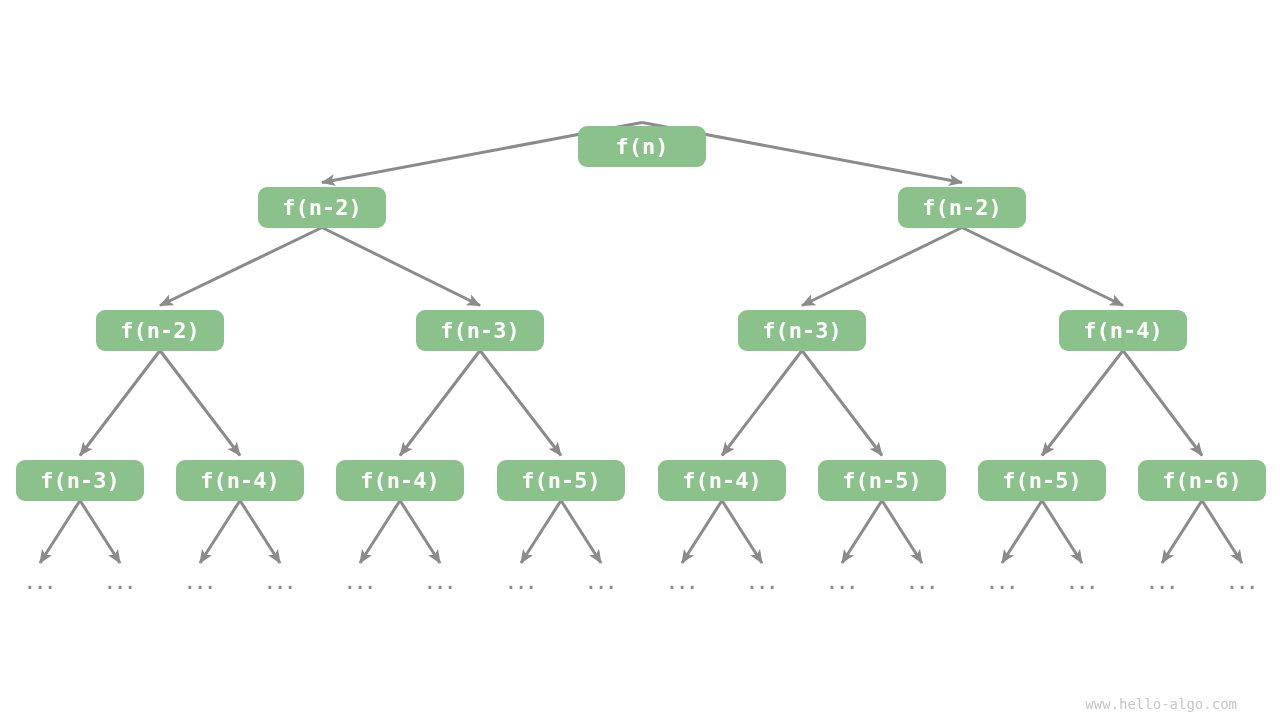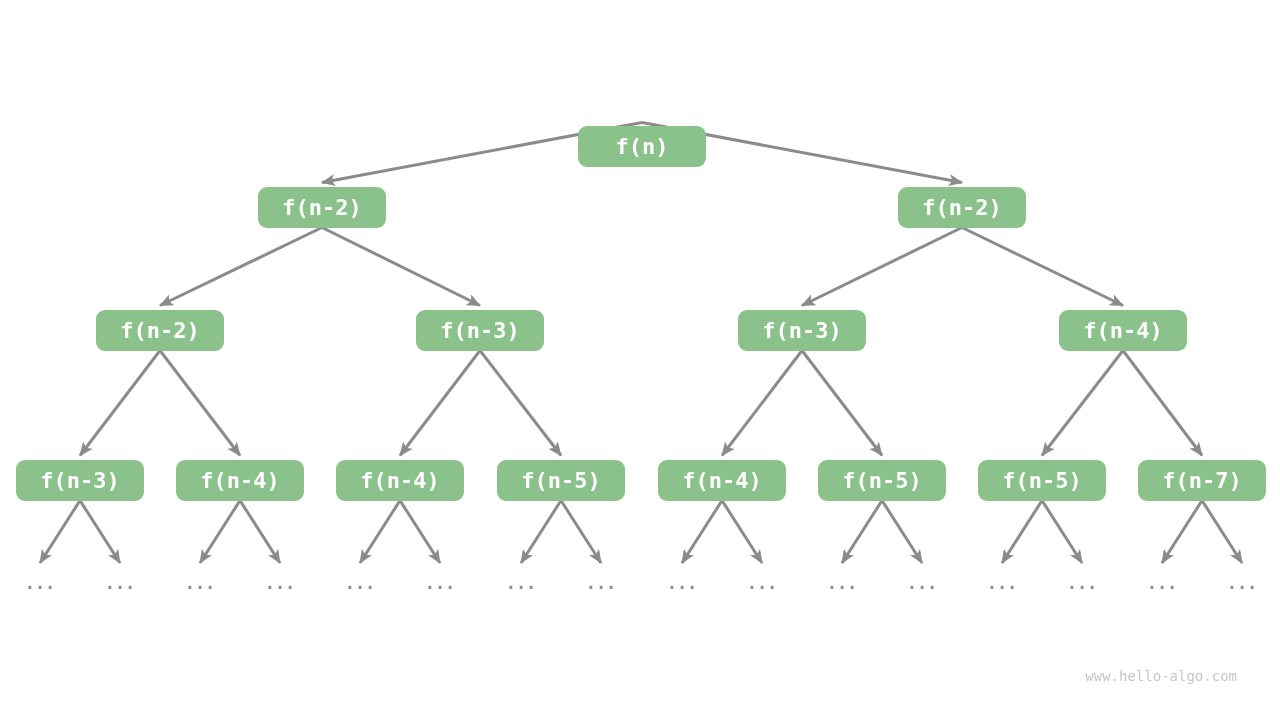--- a/index.html
+++ b/index.html
@@ -35,21 +35,21 @@
     justify-content: center;
     border-radius: 9px;
     font-weight: 700;
     font-size: 22px;
     letter-spacing: 0px;
     font-family: "DejaVu Sans Mono", "Liberation Mono", monospace;
   }
   .watermark {
     position: absolute;
     right: 43px;
-    bottom: 36px;
+    bottom: 8px;
     font-size: 14px;
     font-weight: 400;
     font-family: "DejaVu Sans Mono", "Liberation Mono", monospace;
   }
 </style>
 </head>
 <body>
 
 <div class="stage" style="background: rgb(255, 255, 255);">
   <svg id="edge-layer" width="1280" height="720" viewBox="0 0 1280 720">
@@ -118,17 +118,17 @@
       <div class="tree-node" style="left: 416px; top: 309.5px; width: 128px; height: 41px; background: rgb(139, 193, 139); color: rgb(255, 255, 255);">f(n-3)</div>
       <div class="tree-node" style="left: 738px; top: 309.5px; width: 128px; height: 41px; background: rgb(139, 193, 139); color: rgb(255, 255, 255);">f(n-3)</div>
       <div class="tree-node" style="left: 1059px; top: 309.5px; width: 128px; height: 41px; background: rgb(139, 193, 139); color: rgb(255, 255, 255);">f(n-4)</div>
       <div class="tree-node" style="left: 16px; top: 459.5px; width: 128px; height: 41px; background: rgb(139, 193, 139); color: rgb(255, 255, 255);">f(n-3)</div>
       <div class="tree-node" style="left: 176px; top: 459.5px; width: 128px; height: 41px; background: rgb(139, 193, 139); color: rgb(255, 255, 255);">f(n-4)</div>
       <div class="tree-node" style="left: 336px; top: 459.5px; width: 128px; height: 41px; background: rgb(139, 193, 139); color: rgb(255, 255, 255);">f(n-4)</div>
       <div class="tree-node" style="left: 497px; top: 459.5px; width: 128px; height: 41px; background: rgb(139, 193, 139); color: rgb(255, 255, 255);">f(n-5)</div>
       <div class="tree-node" style="left: 658px; top: 459.5px; width: 128px; height: 41px; background: rgb(139, 193, 139); color: rgb(255, 255, 255);">f(n-4)</div>
       <div class="tree-node" style="left: 818px; top: 459.5px; width: 128px; height: 41px; background: rgb(139, 193, 139); color: rgb(255, 255, 255);">f(n-5)</div>
       <div class="tree-node" style="left: 978px; top: 459.5px; width: 128px; height: 41px; background: rgb(139, 193, 139); color: rgb(255, 255, 255);">f(n-5)</div>
-      <div class="tree-node" style="left: 1138px; top: 459.5px; width: 128px; height: 41px; background: rgb(139, 193, 139); color: rgb(255, 255, 255);">f(n-7)</div>
+      <div class="tree-node" style="left: 1138px; top: 459.5px; width: 128px; height: 41px; background: rgb(139, 193, 139); color: rgb(255, 255, 255);">f(n-6)</div>
     </div>
 
   <div class="watermark" style="color: rgb(198, 198, 198);">www.hello-algo.com</div>
 </div>
 
 </body></html>

